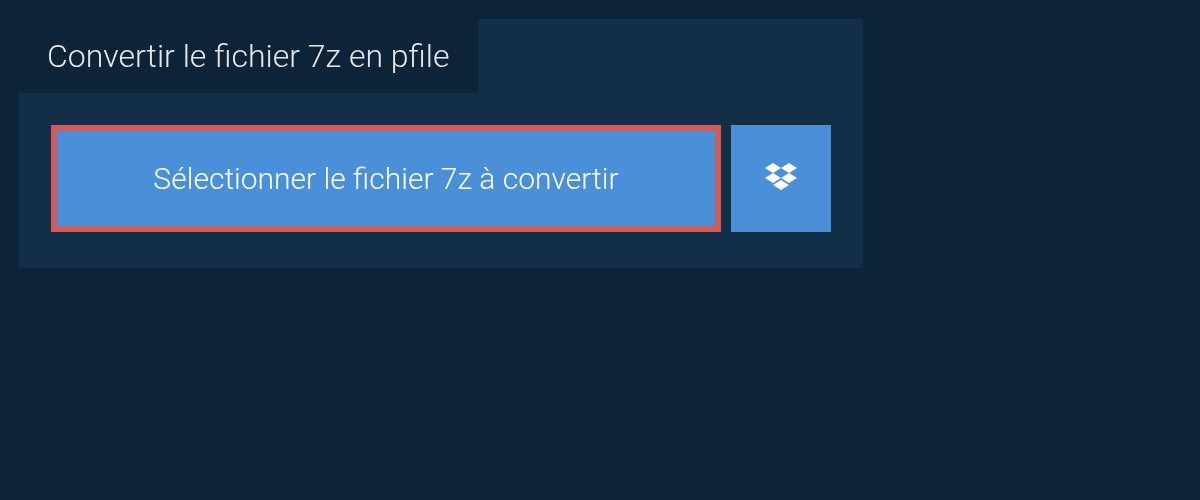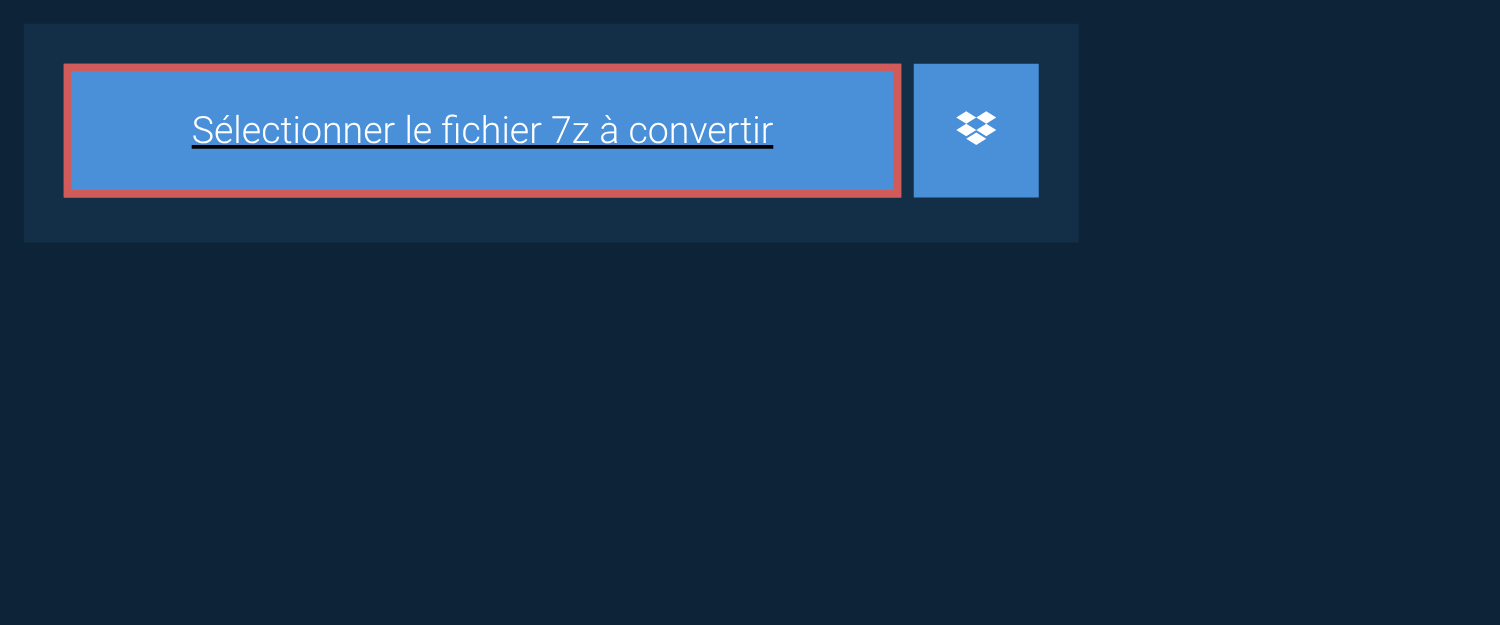--- a/index.html
+++ b/index.html
@@ -27,21 +27,20 @@
       padding: 18px 28px;
       color: #e8e8e8;
       font-size: 32px;
       font-weight: 300;
     }
     .upload-area {
       padding: 32px 32px 36px 32px;
       display: flex;
       gap: 10px;
       align-items: stretch;
-      text-decoration: underline;
     }
     .select-button {
       flex: 1;
       background-color: #4a90d9;
       border: 6px solid #d15a5a;
       color: #ffffff;
       font-size: 30px;
       font-weight: 300;
       padding: 30px 20px;
       text-align: center;
@@ -61,20 +60,23 @@
     .dropbox-icon {
       width: 40px;
       height: 40px;
       fill: #ffffff;
     }
   </style>
 </head>
 <body>
 
 <div class="panel">
+  <div class="tab-header">
+    <span>Convertir le fichier 7z en pfile</span>
+  </div>
   <div class="upload-area">
     <div class="select-button">
       <span>Sélectionner le fichier 7z à convertir</span>
     </div>
     <div class="dropbox-button">
       <svg class="dropbox-icon" viewBox="0 0 40 40" xmlns="http://www.w3.org/2000/svg">
         <path d="M12 4 L4 9 L12 14 L20 9 Z M28 4 L20 9 L28 14 L36 9 Z M4 19 L12 24 L20 19 L12 14 Z M36 19 L28 24 L20 19 L28 14 Z M12 26 L20 31 L28 26 L20 21 Z"></path>
       </svg>
     </div>
   </div>

